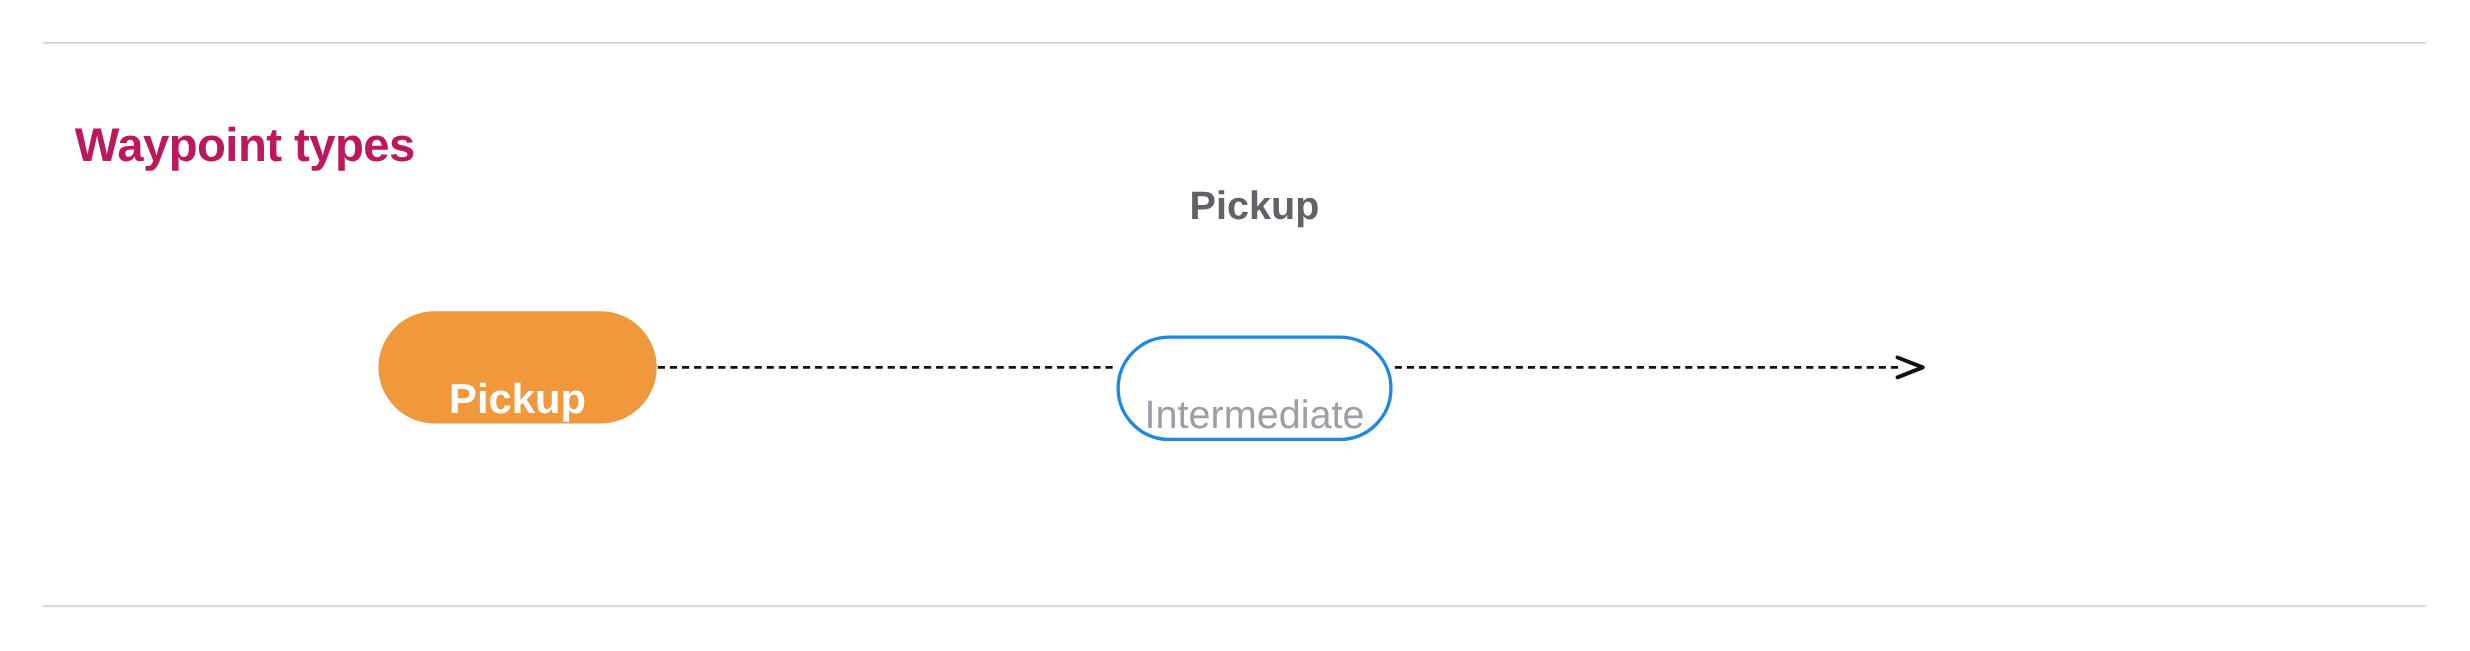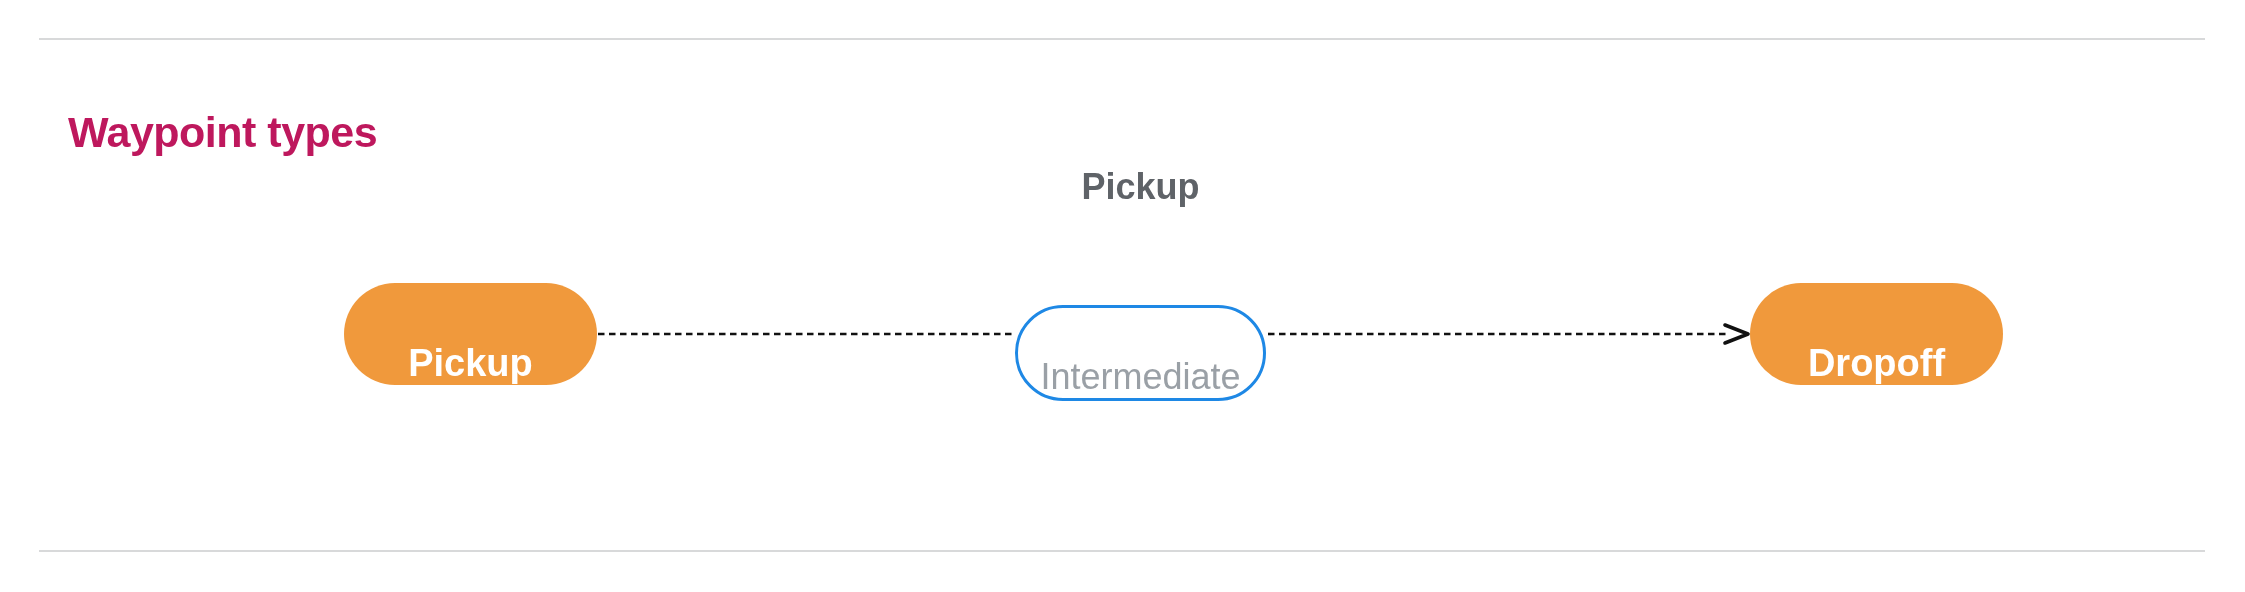--- a/index.html
+++ b/index.html
@@ -122,19 +122,16 @@
   </svg>
 
   <div class="node endpoint pickup">
     <span>Pickup</span>
   </div>
 
   <div class="node intermediate">
     <span>Intermediate</span>
   </div>
 
-  <div class="node endpoint dropoff">
-    <span>Dropoff</span>
-  </div>
 
   <div class="rule bottom"></div>
 
 </div>
 
 </body></html>

